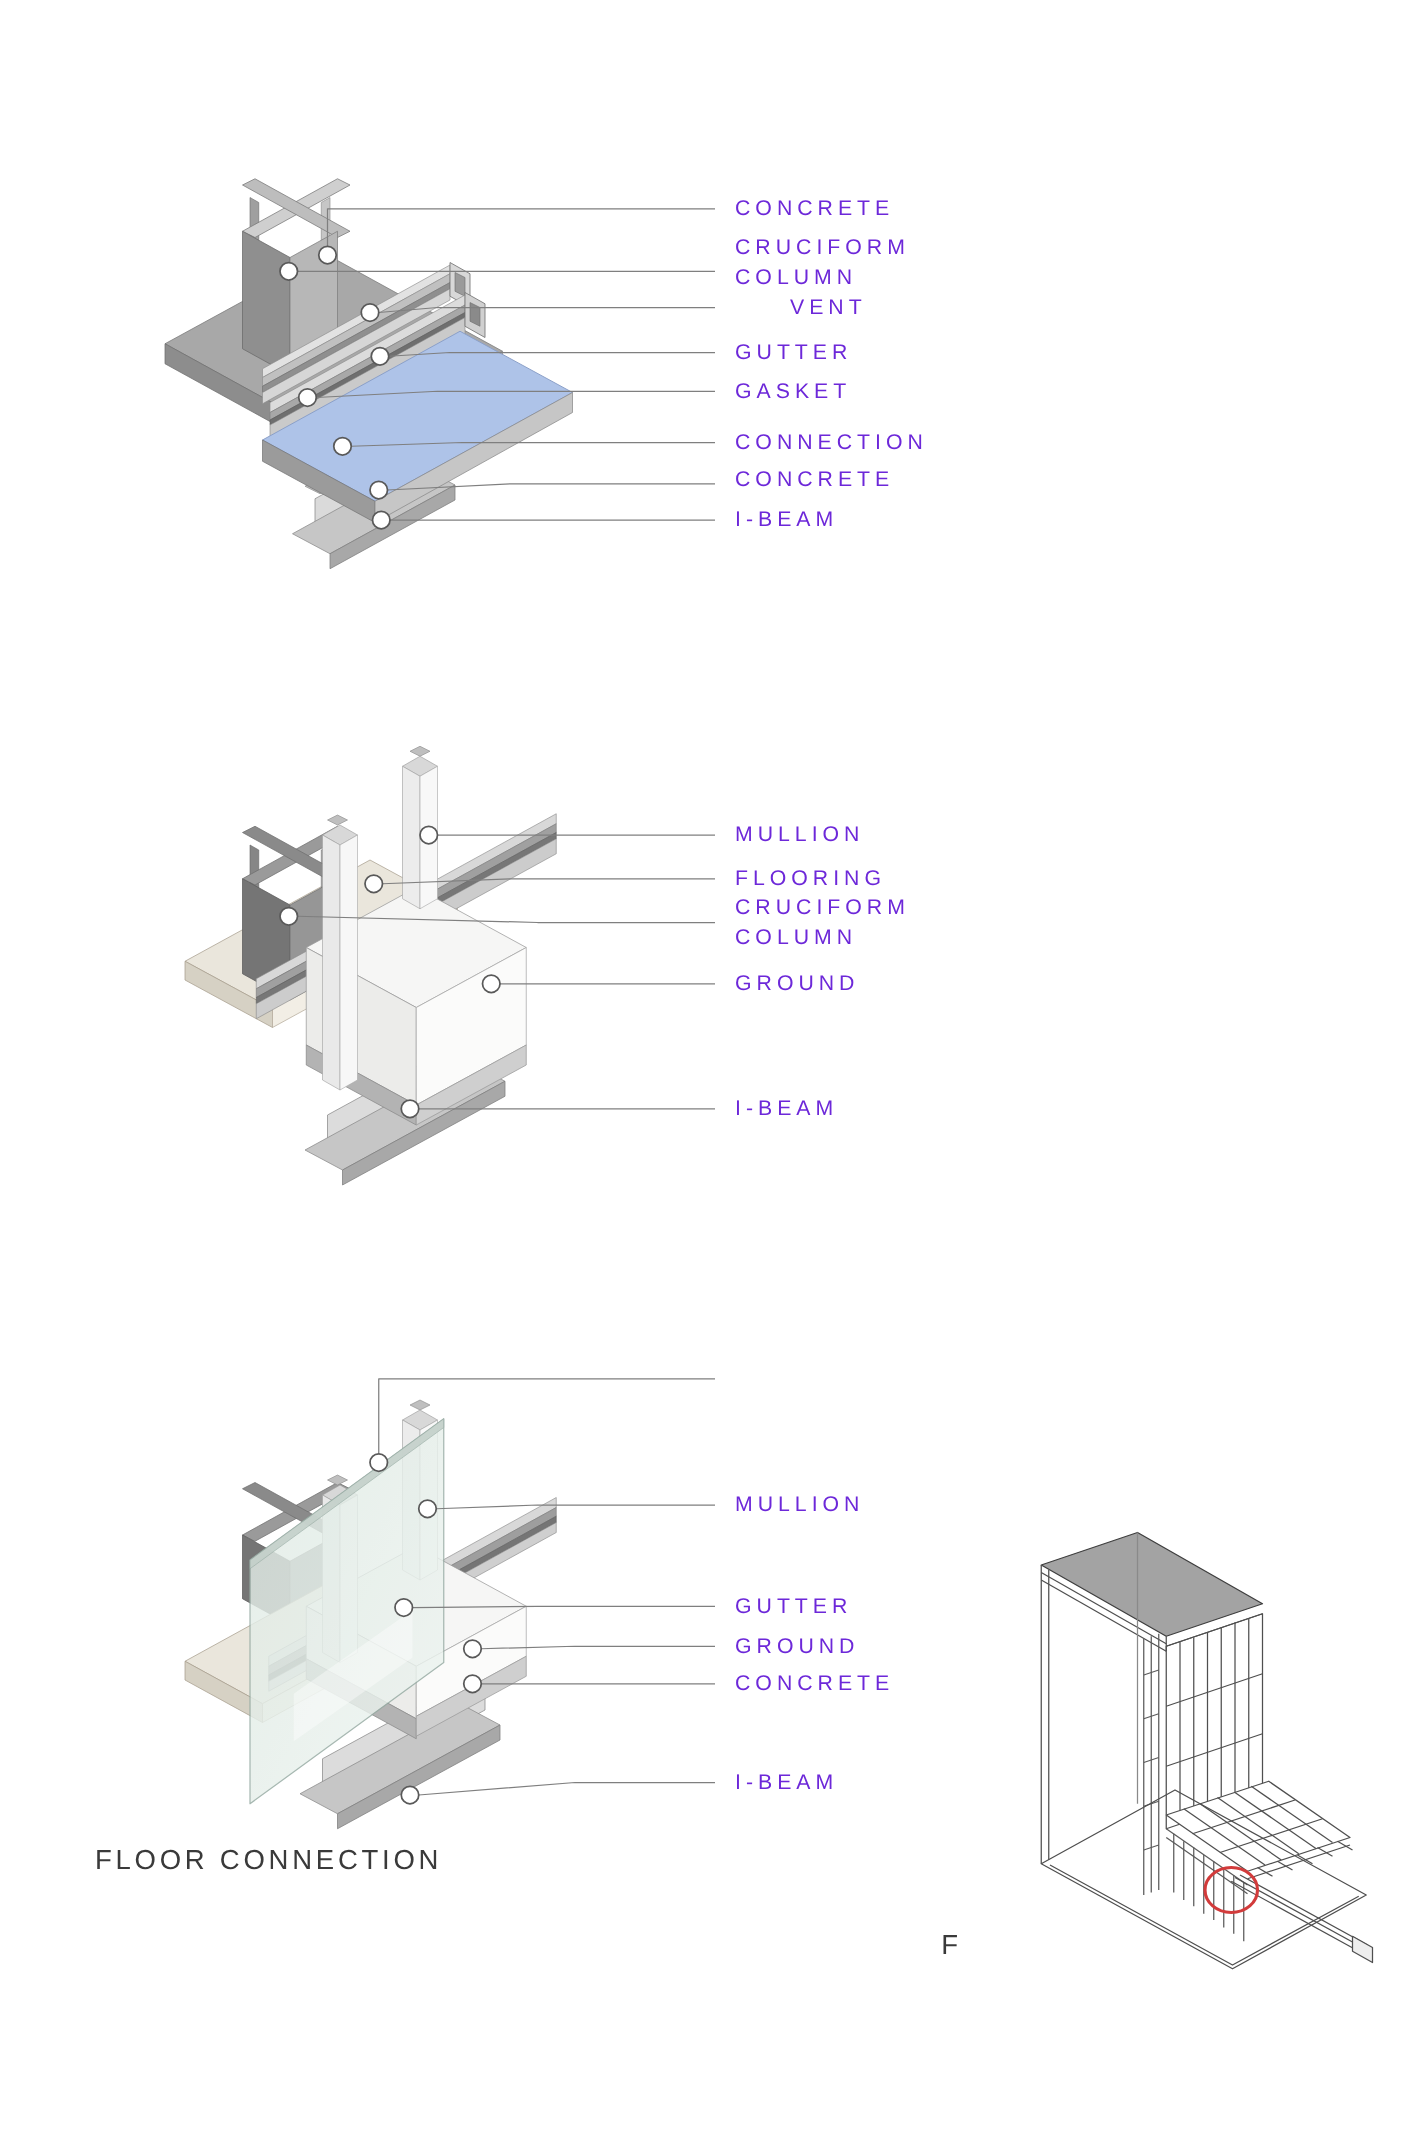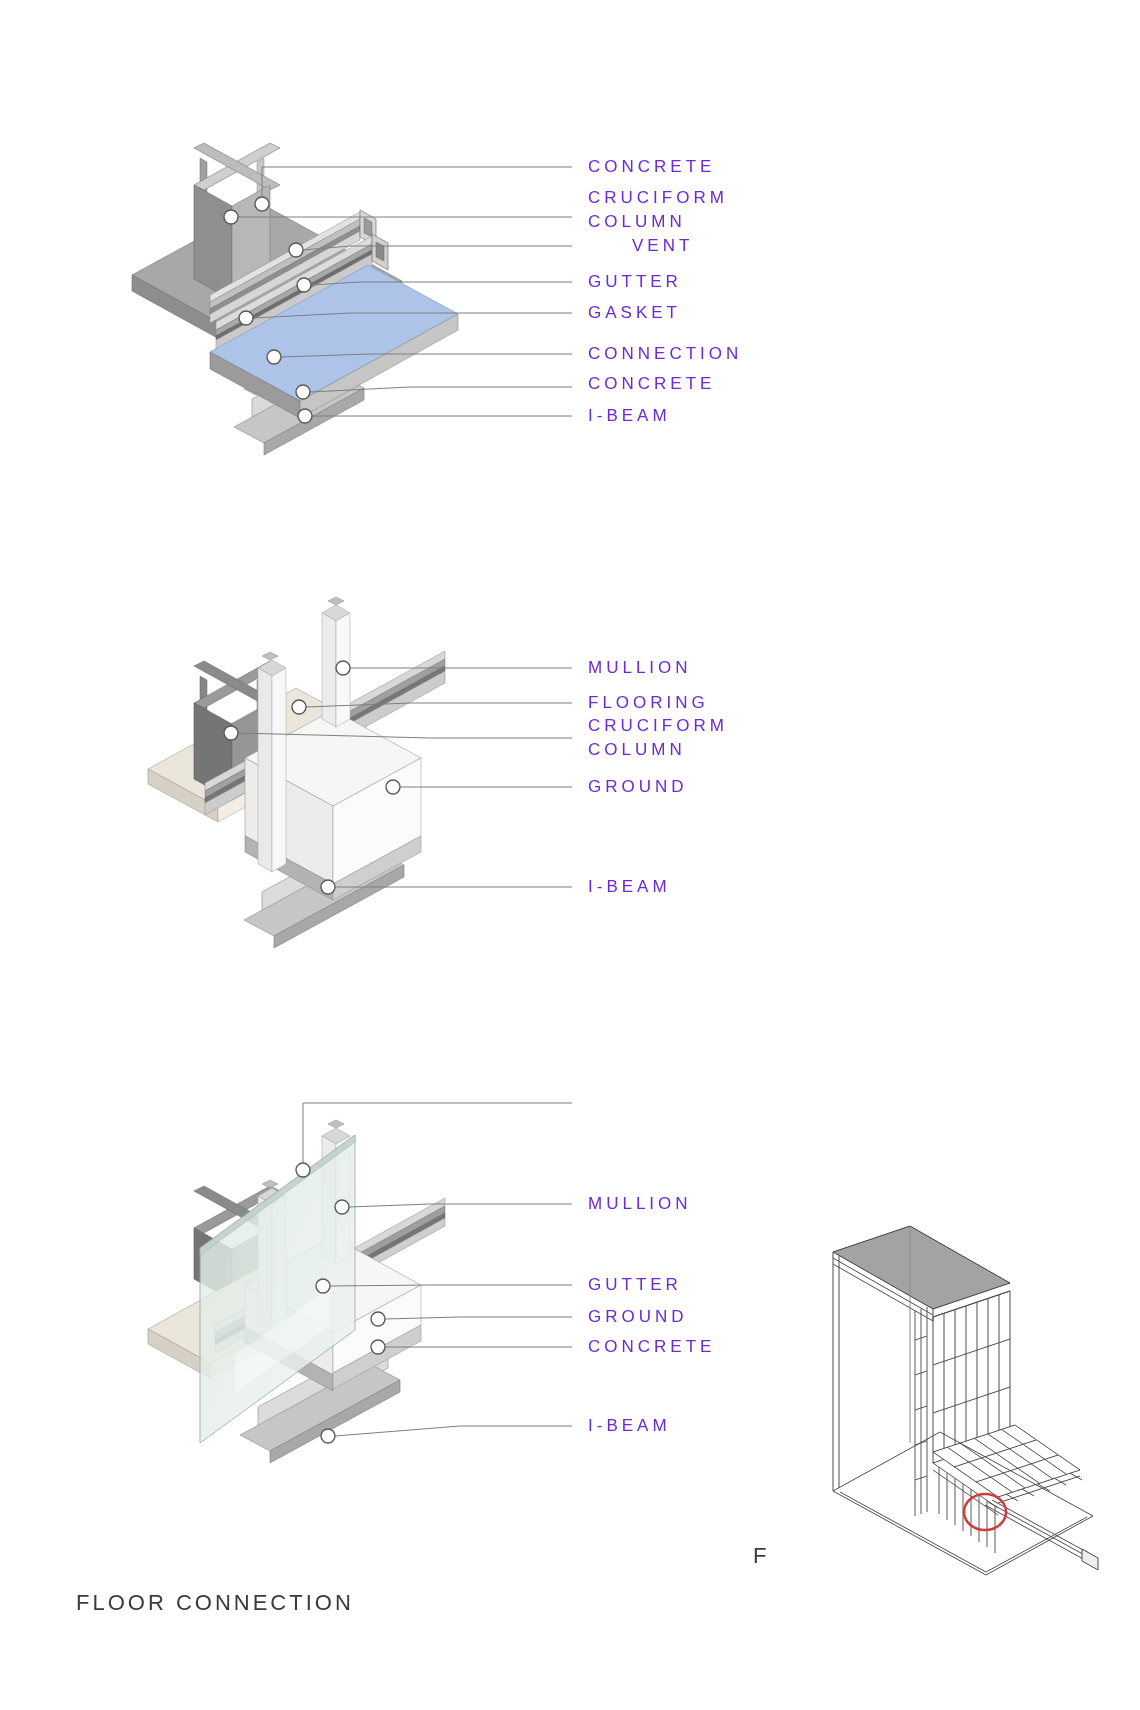--- a/index.html
+++ b/index.html
@@ -338,15 +338,15 @@
 COLUMN</div>
   <div class="lbl" style="top:775px;">GROUND</div>
   <div class="lbl" style="top:875px;">I-BEAM</div>
 
   <div class="lbl" style="top:1192px;">MULLION</div>
   <div class="lbl" style="top:1273px;">GUTTER</div>
   <div class="lbl" style="top:1305px;">GROUND</div>
   <div class="lbl" style="top:1335px;">CONCRETE</div>
   <div class="lbl" style="top:1414px;">I-BEAM</div>
 
-  <div class="title" style="left:76px;top:1590px;text-align:center;">FLOOR CONNECTION</div>
+  <div class="title" style="left:76px;top:1475px;text-align:center;">FLOOR CONNECTION</div>
   <div class="title" style="left:753px;top:1543px;">F</div>
 </div>
 
 </body></html>

